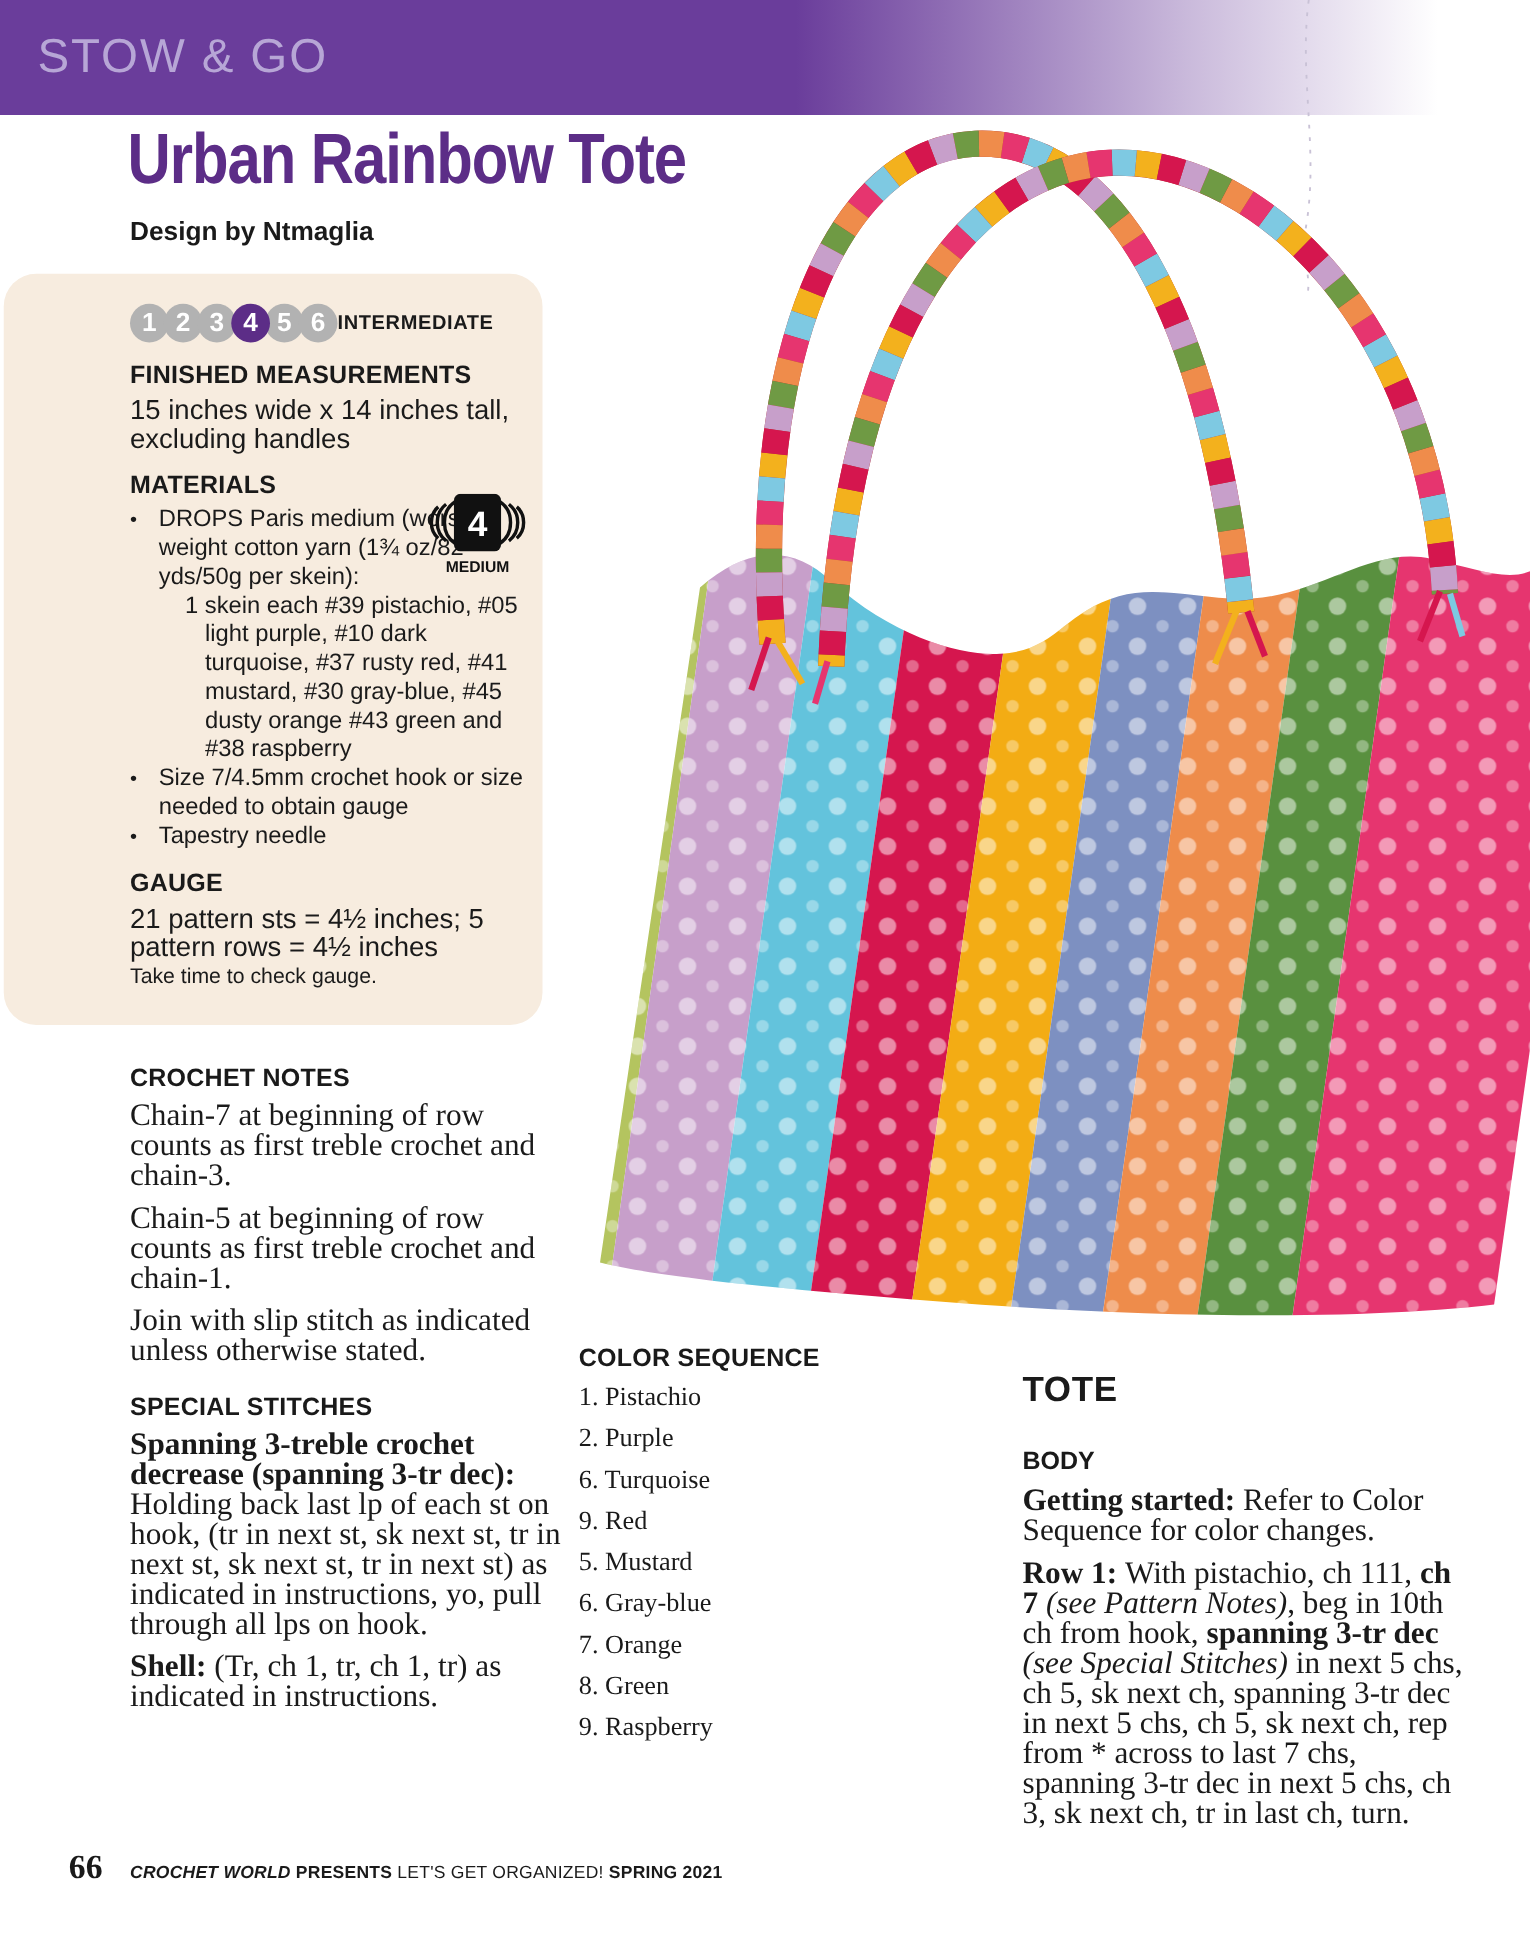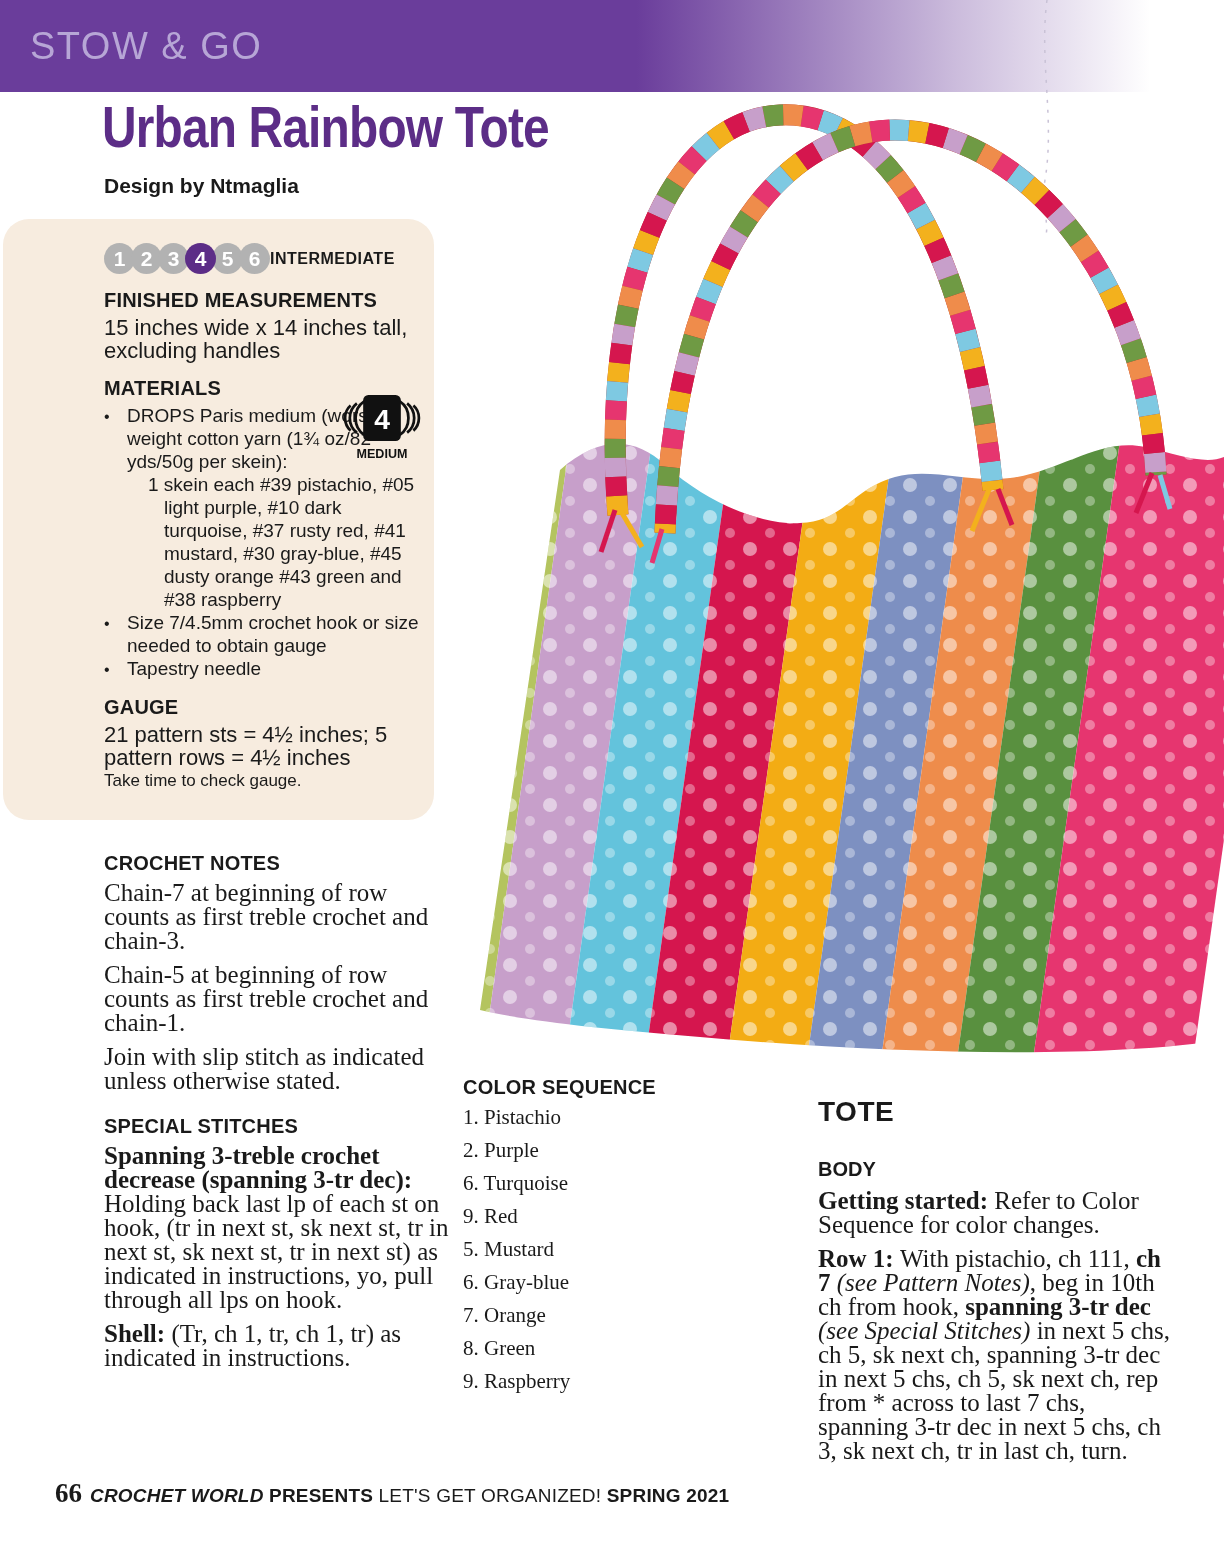--- a/index.html
+++ b/index.html
@@ -57,21 +57,21 @@
   .serif p { margin-bottom:10px; }
   .mt22 { margin-top:22px; }
   .seq-item { font-family:"Liberation Serif", serif; font-size:21px; line-height:24px; margin-bottom:9px; }
   .tote-heading { font-size:28px; font-weight:bold; letter-spacing:.5px; }
   .body-heading { font-size:20px; font-weight:bold; margin-top:30px; margin-bottom:8px; }
   .seg-b { font-weight:bold; }
   .seg-i { font-style:italic; }
   
   .footer { position:absolute; left:55px; top:1478px; display:flex; align-items:baseline; }
   .page-number { font-family:"Liberation Serif", serif; font-size:27px; font-weight:bold;text-align:right; }
-  .footer-info { margin-left:8px; font-size:19px; letter-spacing:.2px; }
+  .footer-info { margin-left:22px; font-size:14px; letter-spacing:.2px; }
   .fi-mag { font-weight:bold; font-style:italic; }
   .fi-b { font-weight:bold; }
   
   .tote-photo { position:absolute; left:450px; top:85px; width:774px; height:975px; }
   .thread { position:absolute; left:1025px; top:0; width:50px; height:235px; }
 </style>
 </head>
 <body>
 
 <div id="page">

